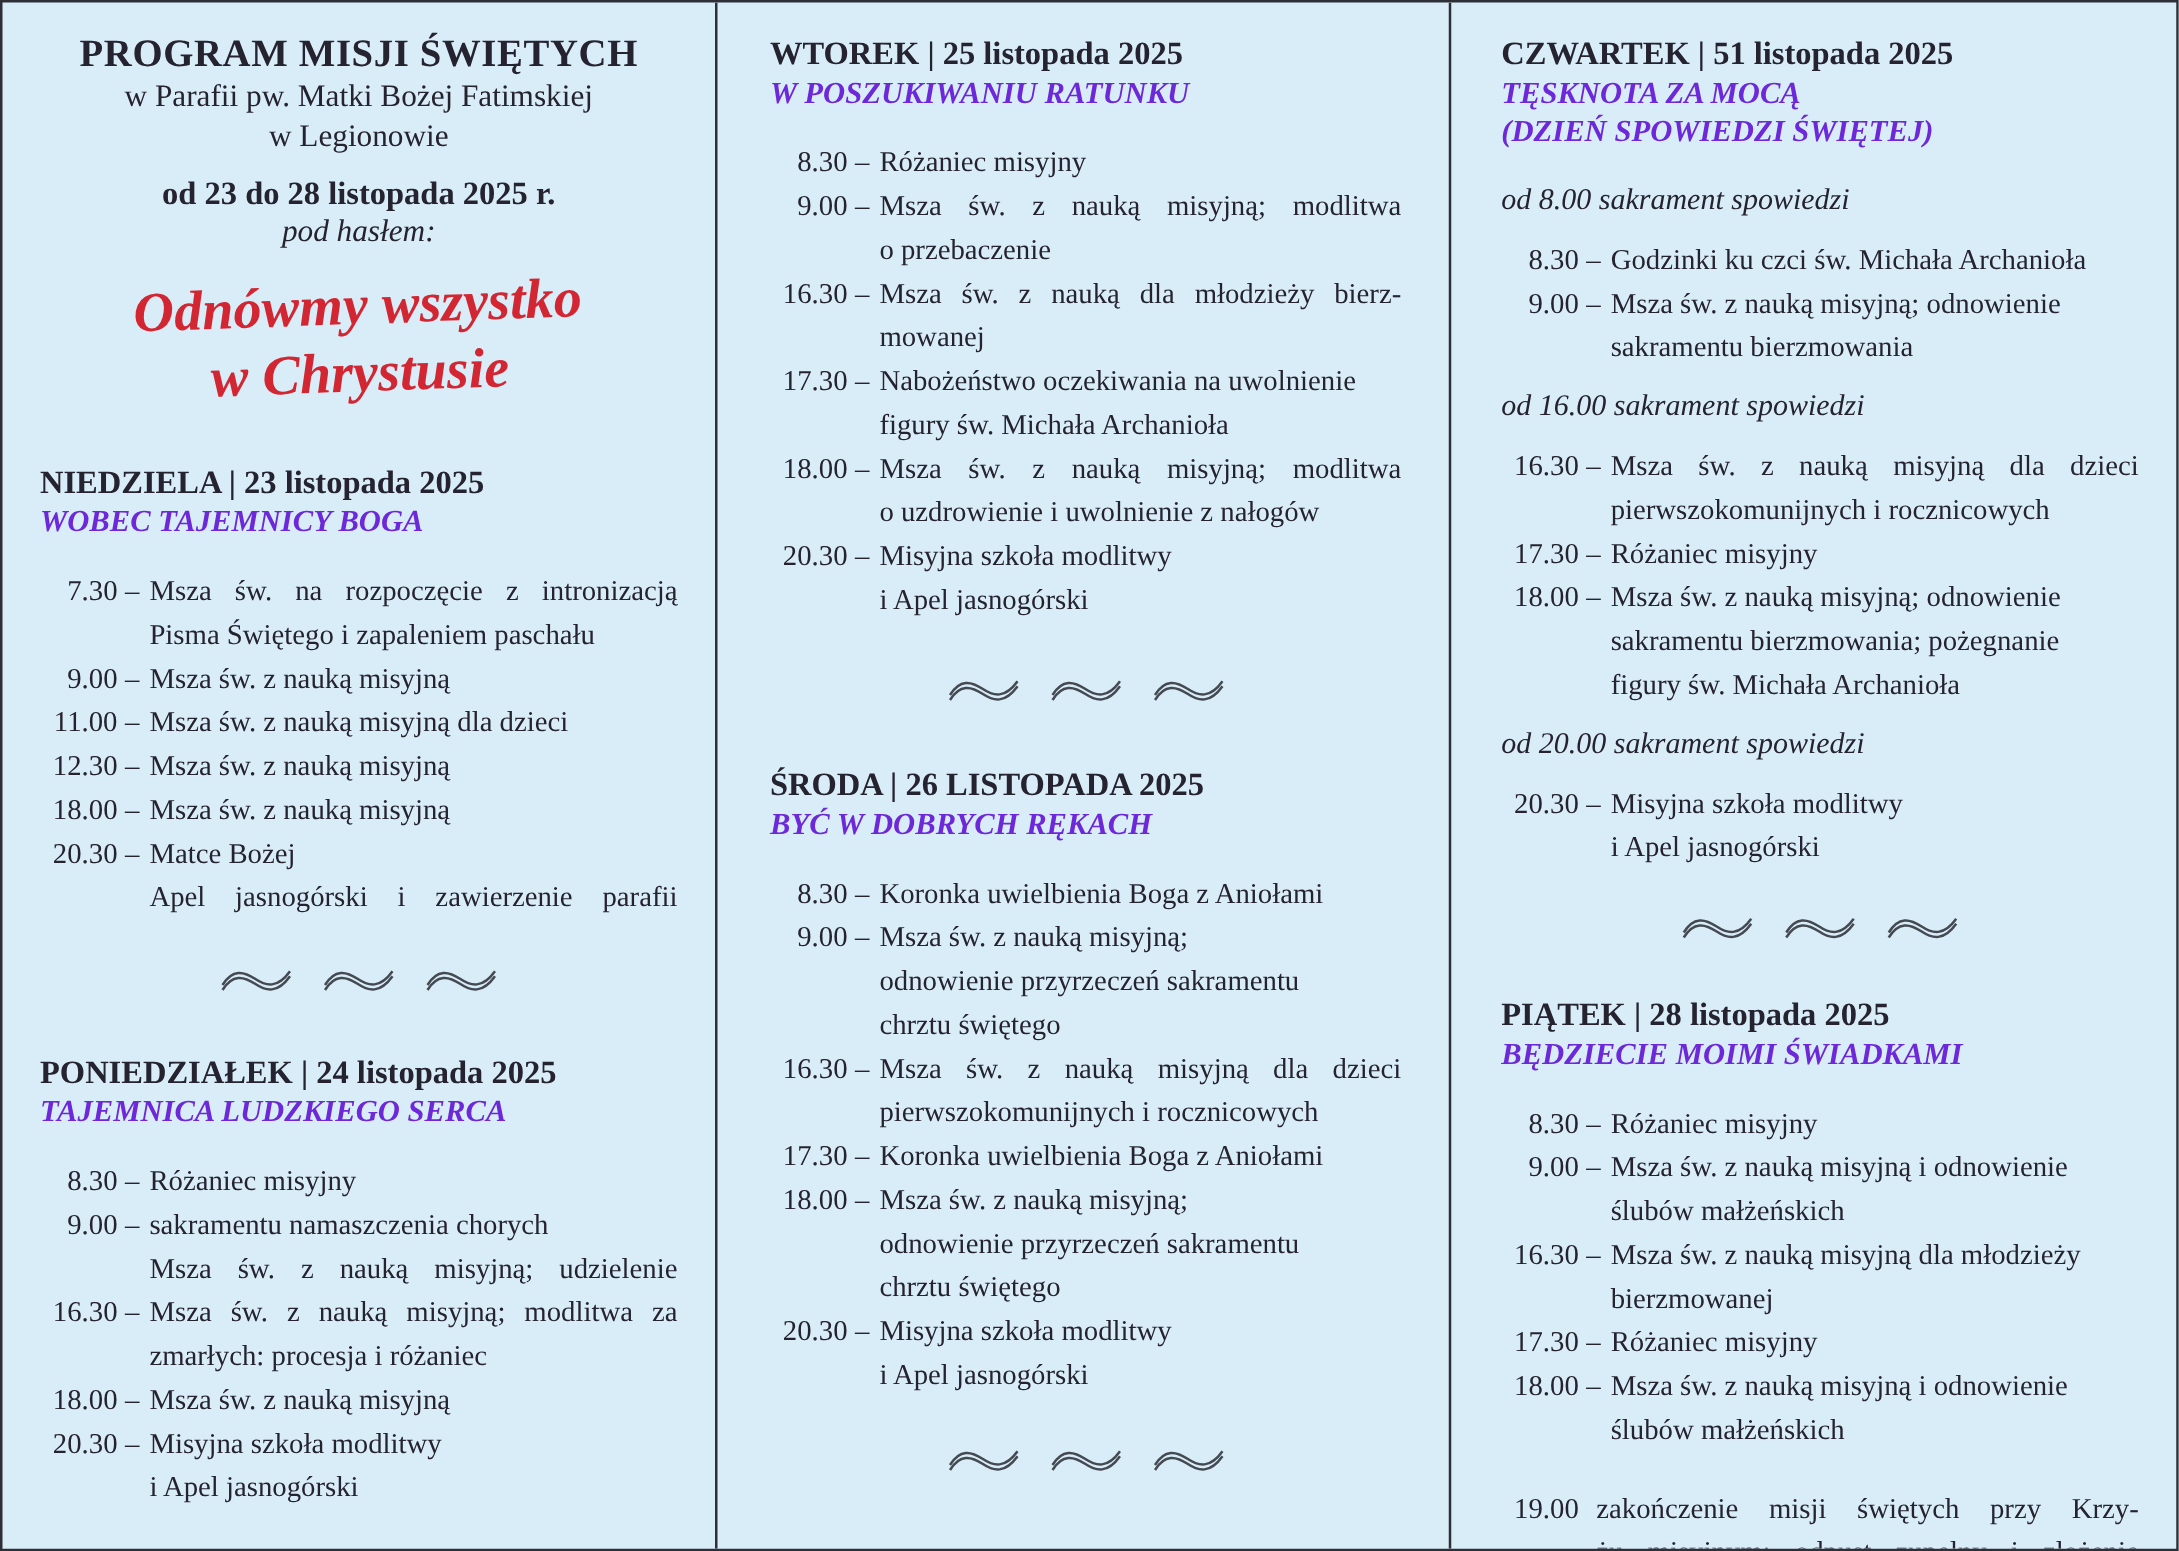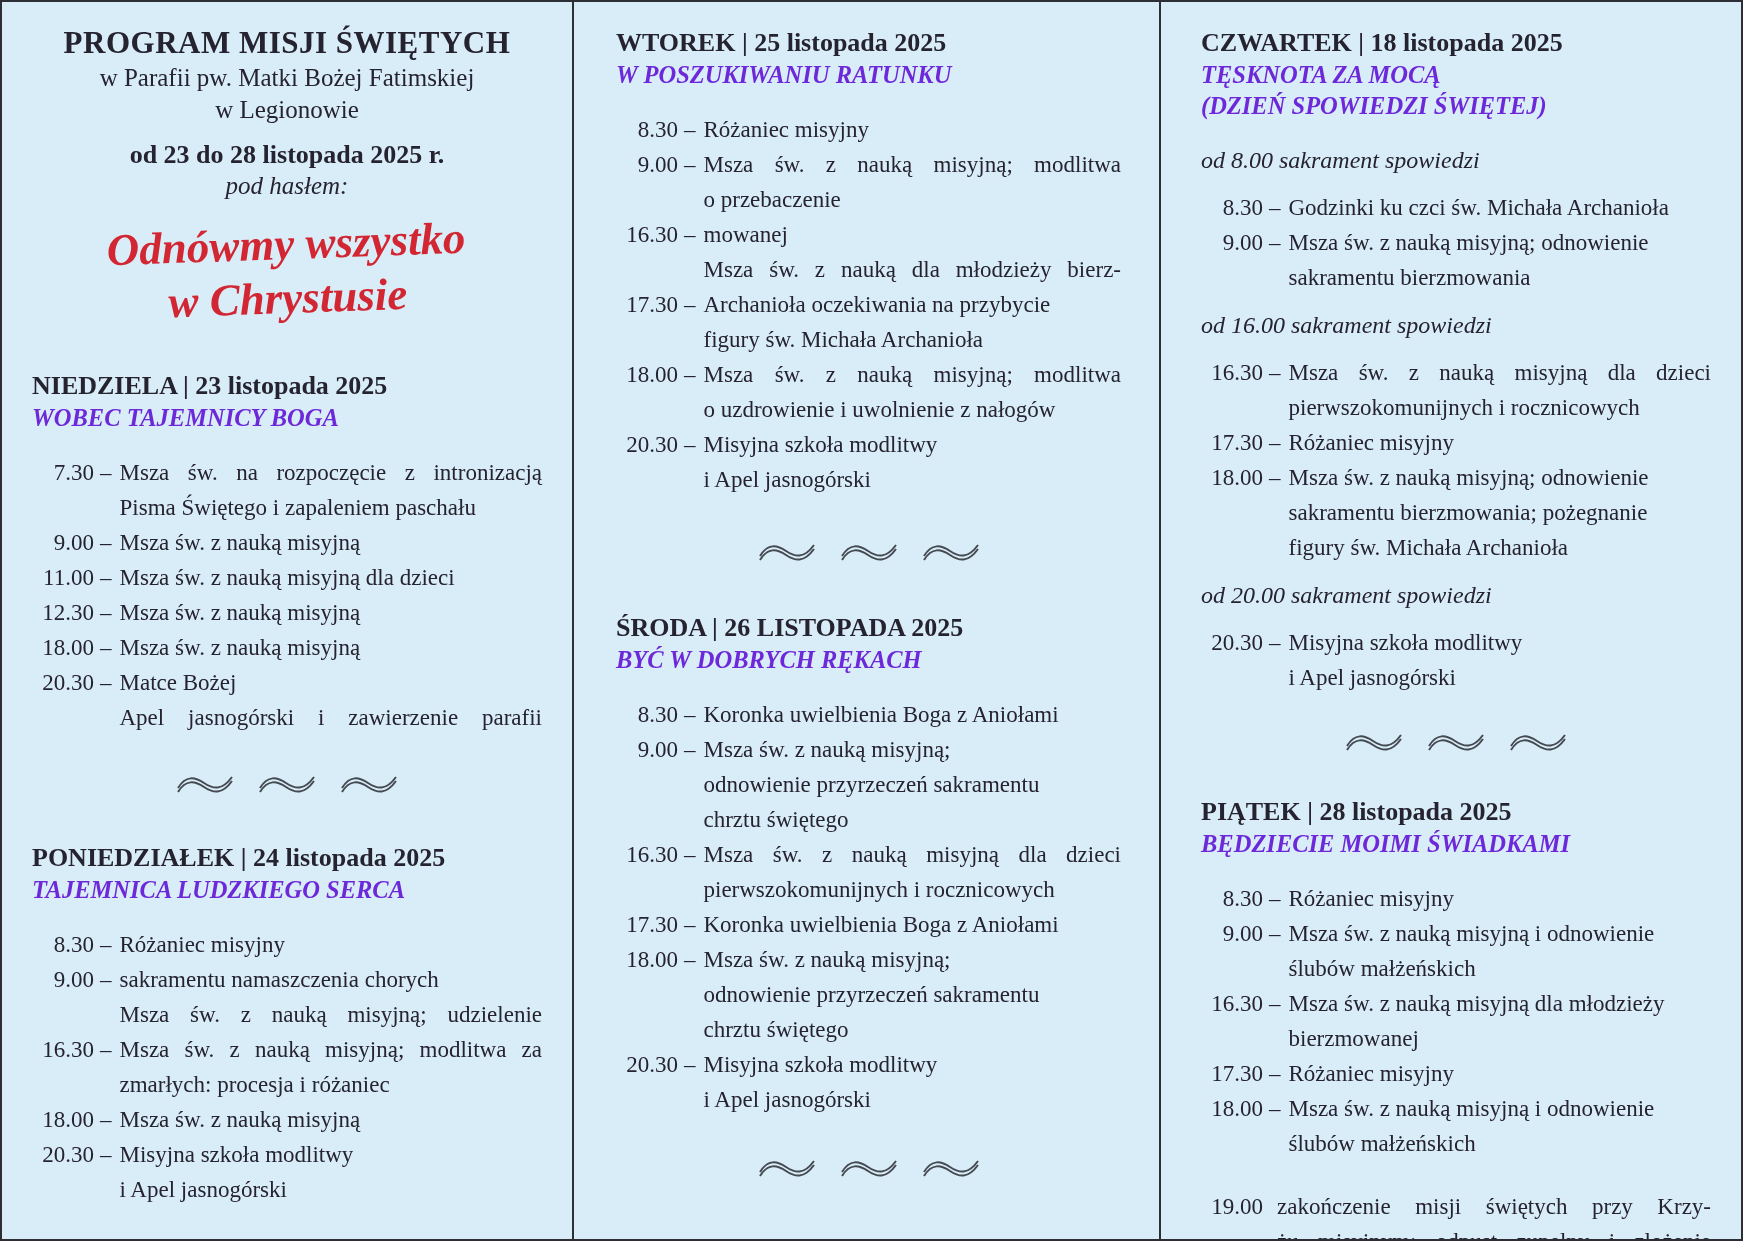--- a/index.html
+++ b/index.html
@@ -196,29 +196,29 @@
             <span class="dash">–</span>
           <span class="desc">
             <span class="ln just">Msza św. z nauką misyjną; modlitwa</span>
             <span class="ln">o przebaczenie</span>
           </span>
         </div>
         <div class="row">
           <span class="time">16.30</span>
             <span class="dash">–</span>
           <span class="desc">
+            <span class="ln just">Msza św. z nauką dla młodzieży bierz-</span>
             <span class="ln">mowanej</span>
-            <span class="ln just">Msza św. z nauką dla młodzieży bierz-</span>
           </span>
         </div>
         <div class="row">
           <span class="time">17.30</span>
             <span class="dash">–</span>
           <span class="desc">
-            <span class="ln">Archanioła oczekiwania na przybycie</span>
+            <span class="ln">Nabożeństwo oczekiwania na uwolnienie</span>
             <span class="ln">figury św. Michała Archanioła</span>
           </span>
         </div>
         <div class="row">
           <span class="time">18.00</span>
             <span class="dash">–</span>
           <span class="desc">
             <span class="ln just">Msza św. z nauką misyjną; modlitwa</span>
             <span class="ln">o uzdrowienie i uwolnienie z nałogów</span>
           </span>
@@ -315,21 +315,21 @@
         </svg>
       <svg width="62" height="24" viewBox="0 0 62 24">
           <path d="M4 17 C12 4 21 6 30 12 C39 18 48 20 58 6" fill="none" stroke="currentColor" stroke-width="2"></path>
           <path d="M4 21 C12 8 21 10 30 16 C39 22 48 24 58 10" fill="none" stroke="currentColor" stroke-width="2"></path>
         </svg>
     </div>
   </div>
 
   <div class="col col3">
     <div>
-      <div class="day">CZWARTEK | 18 listopada 2025</div>
+      <div class="day">CZWARTEK | 51 listopada 2025</div>
       <div class="theme">TĘSKNOTA ZA MOCĄ</div>
       <div class="theme">(DZIEŃ SPOWIEDZI ŚWIĘTEJ)</div>
 
       <div class="note" style="margin-top:24px;">od 8.00 sakrament spowiedzi</div>
 
       <div class="rows thu-rowsA">
         <div class="row">
           <span class="time">8.30</span>
             <span class="dash">–</span>
           <span class="desc">

